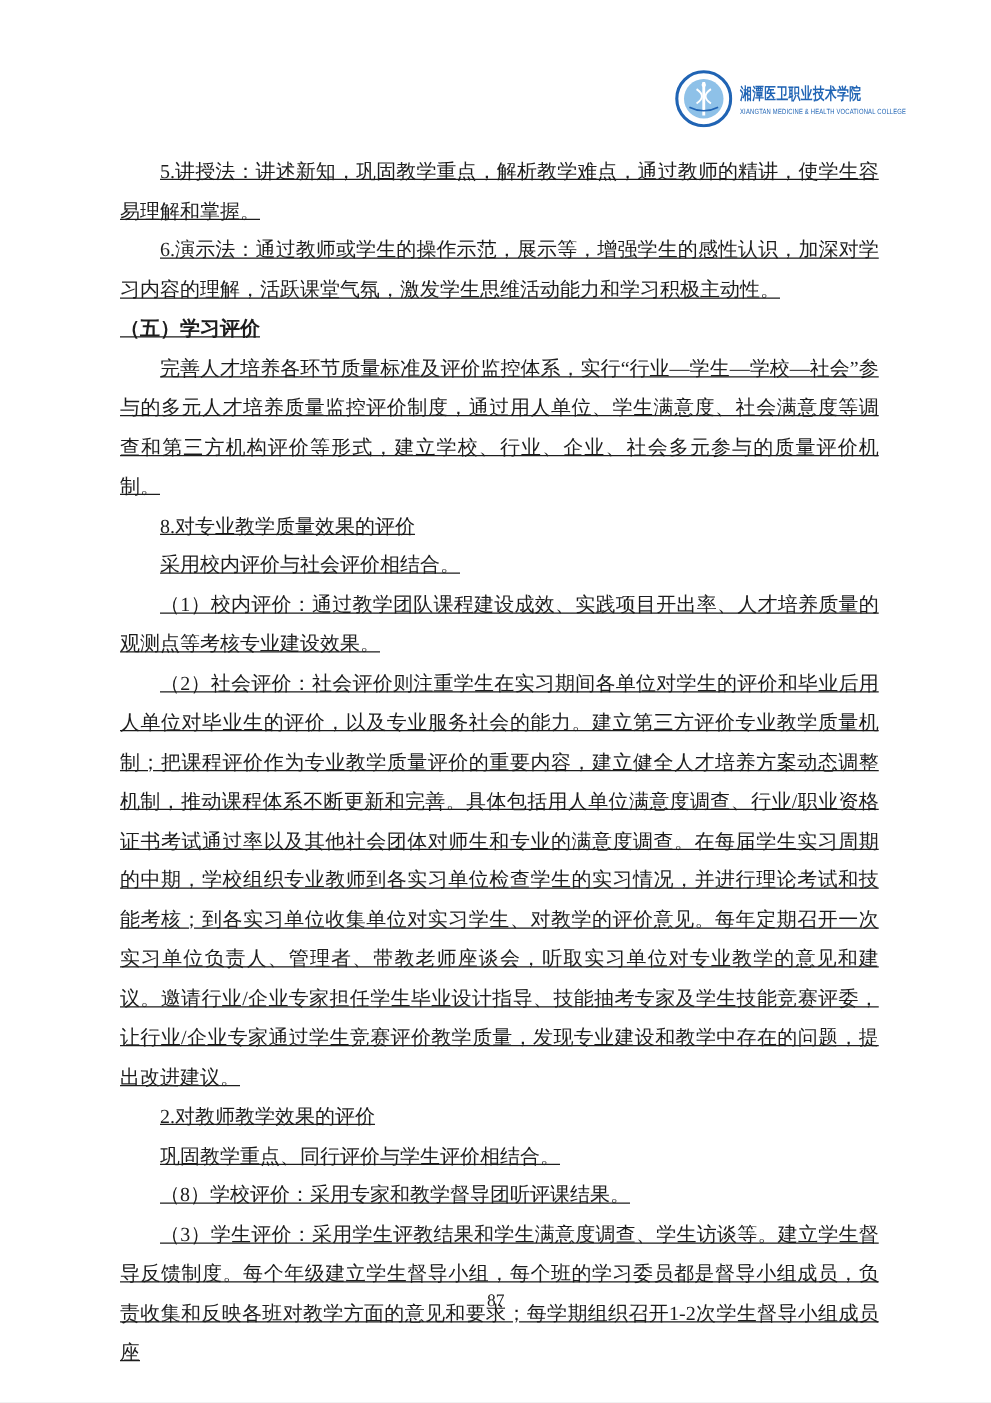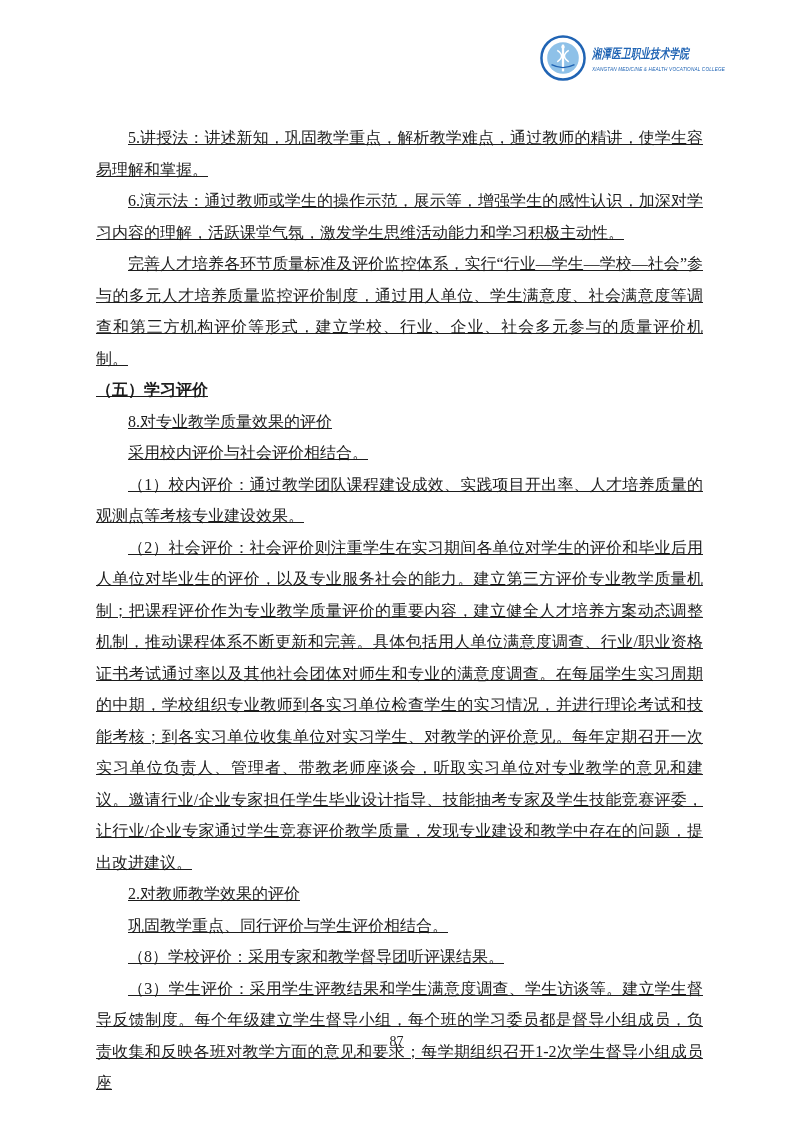--- a/index.html
+++ b/index.html
@@ -14,24 +14,23 @@
     margin: 0 auto;
     background: #ffffff;
     font-family: "Liberation Serif", "DejaVu Serif", serif;
     color: #1d1d1d;
     overflow: hidden;
   }
 
   
   .page-header {
     position: absolute;
-    top: 35px;
+    top: 56px;
     left: 540px;
     width: 170px;
-    font-style: italic;
   }
   .logo {
     display: flex;
     align-items: center;
     gap: 6px;
   }
   .emblem {
     flex: 0 0 auto;
     display: block;
   }
@@ -115,22 +114,22 @@
       <div class="logo-text">
         <span class="logo-zh">湘潭医卫职业技术学院</span>
         <span class="logo-en">XIANGTAN MEDICINE &amp; HEALTH VOCATIONAL COLLEGE</span>
       </div>
     </div>
   </header>
 
   <main class="page-body">
     <p class="para">5.讲授法：讲述新知，巩固教学重点，解析教学难点，通过教师的精讲，使学生容易理解和掌握。</p>
     <p class="para">6.演示法：通过教师或学生的操作示范，展示等，增强学生的感性认识，加深对学习内容的理解，活跃课堂气氛，激发学生思维活动能力和学习积极主动性。</p>
+    <p class="para heading">（五）学习评价</p>
     <p class="para">完善人才培养各环节质量标准及评价监控体系，实行“行业—学生—学校—社会”参与的多元人才培养质量监控评价制度，通过用人单位、学生满意度、社会满意度等调查和第三方机构评价等形式，建立学校、行业、企业、社会多元参与的质量评价机制。</p>
-    <p class="para heading">（五）学习评价</p>
     <p class="para">8.对专业教学质量效果的评价</p>
     <p class="para">采用校内评价与社会评价相结合。</p>
     <p class="para">（1）校内评价：通过教学团队课程建设成效、实践项目开出率、人才培养质量的观测点等考核专业建设效果。</p>
     <p class="para">（2）社会评价：社会评价则注重学生在实习期间各单位对学生的评价和毕业后用人单位对毕业生的评价，以及专业服务社会的能力。建立第三方评价专业教学质量机制；把课程评价作为专业教学质量评价的重要内容，建立健全人才培养方案动态调整机制，推动课程体系不断更新和完善。具体包括用人单位满意度调查、行业/职业资格证书考试通过率以及其他社会团体对师生和专业的满意度调查。在每届学生实习周期的中期，学校组织专业教师到各实习单位检查学生的实习情况，并进行理论考试和技能考核；到各实习单位收集单位对实习学生、对教学的评价意见。每年定期召开一次实习单位负责人、管理者、带教老师座谈会，听取实习单位对专业教学的意见和建议。邀请行业/企业专家担任学生毕业设计指导、技能抽考专家及学生技能竞赛评委，让行业/企业专家通过学生竞赛评价教学质量，发现专业建设和教学中存在的问题，提出改进建议。</p>
     <p class="para">2.对教师教学效果的评价</p>
     <p class="para">巩固教学重点、同行评价与学生评价相结合。</p>
     <p class="para">（8）学校评价：采用专家和教学督导团听评课结果。</p>
     <p class="para">（3）学生评价：采用学生评教结果和学生满意度调查、学生访谈等。建立学生督导反馈制度。每个年级建立学生督导小组，每个班的学习委员都是督导小组成员，负责收集和反映各班对教学方面的意见和要求；每学期组织召开1-2次学生督导小组成员座</p>
   </main>
 

